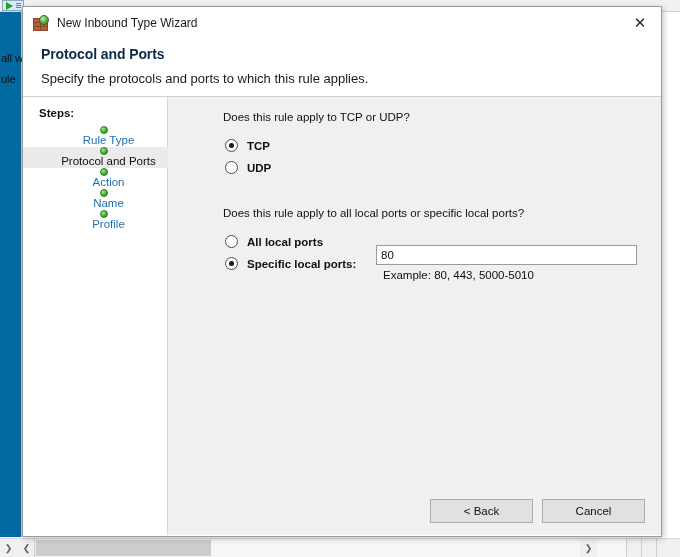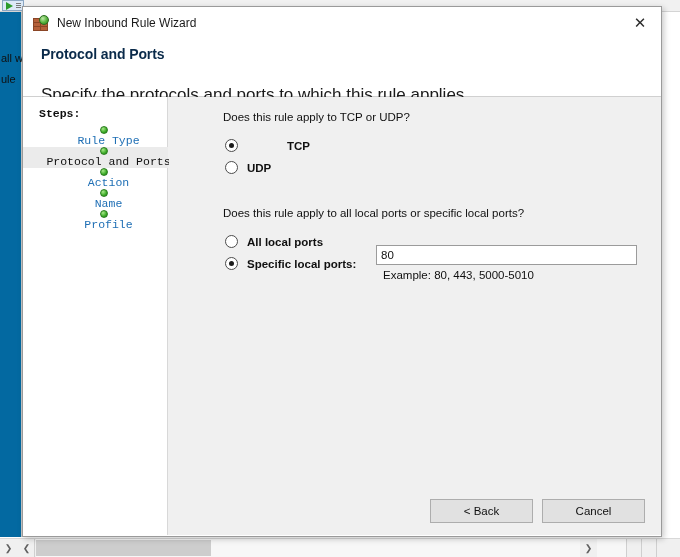--- a/index.html
+++ b/index.html
@@ -112,30 +112,30 @@
   .header {
     position: relative; height: 56px; background: #ffffff;
     border-bottom: 1px solid #d0d0d0;
   }
   .header-title {
     position: absolute; left: 18px; top: 5px;
     font-size: 14px; font-weight: bold; color: #0a2a4a;
     letter-spacing: -0.1px;
   }
   .header-sub {
-    position: absolute; left: 18px; top: 44px;
-    font-size: 17px; color: #1a1a1a;
+    position: absolute; left: 18px; top: 30px;
+    font-size: 13px; color: #1a1a1a;
   }
 
   .body {
     position: relative; height: 438px; background: #f0f0f0;
   }
   .sidebar {
     position: absolute; left: 0; top: 0; width: 145px; height: 438px;
-    background: #ffffff; border-right: 1px solid #d8d8d8; font-family: Liberation Mono, monospace;
+    background: #ffffff; border-right: 1px solid #d8d8d8;
   }
   .steps-label {
     position: absolute; left: 16px; top: 10px;
     font-size: 11.5px; font-weight: bold; color: #101010;
   }
   .steps-list {
     position: absolute; left: 0; top: 29px; width: 145px;
   }
   .step {
     position: relative; height: 21px; display: flex; align-items: center;
@@ -252,21 +252,21 @@
   </div>
 </div>
 
 <div id="dialog">
 
   <div class="titlebar">
     <div class="title-icon">
       <span class="brick"></span>
       <span class="globe"></span>
     </div>
-    <div class="title-text">New Inbound Rule Wizard</div>
+    <div class="title-text">New Inbound Type Wizard</div>
     <div class="close-btn">✕</div>
   </div>
 
   <div class="header">
     <div class="header-title">Protocol and Ports</div>
     <div class="header-sub">Specify the protocols and ports to which this rule applies.</div>
   </div>
 
   <div class="body">
 
@@ -293,21 +293,21 @@
           <span class="bullet"></span>
           <span class="step-label">Profile</span>
         </div>
       </div>
     </div>
 
     <div class="content">
 
       <div class="q1">Does this rule apply to TCP or UDP?</div>
 
-      <div class="radio-row" style="left:56px; top:42px;gap:40px;">
+      <div class="radio-row" style="left:56px; top:42px;">
         <span class="radio checked"></span>
         <span class="radio-label">TCP</span>
       </div>
 
       <div class="radio-row" style="left:56px; top:64px;">
         <span class="radio"></span>
         <span class="radio-label">UDP</span>
       </div>
 
       <div class="q2">Does this rule apply to all local ports or specific local ports?</div>

